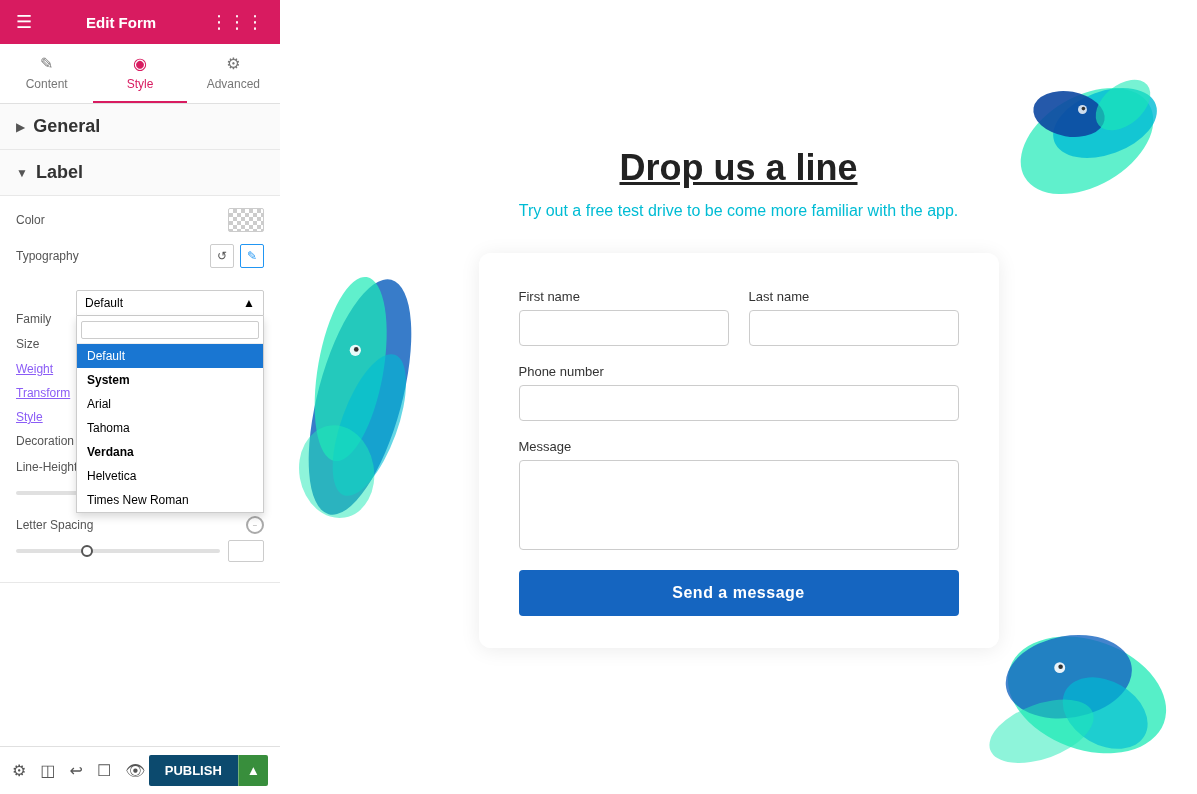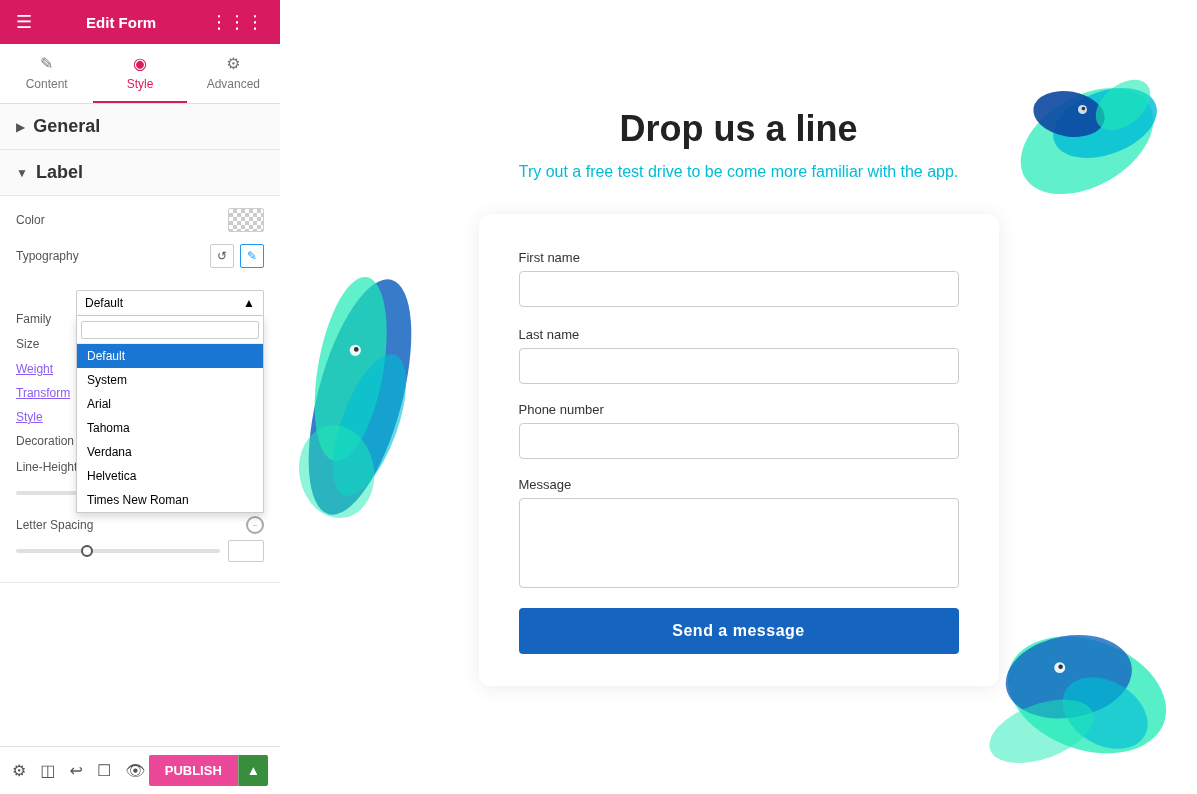--- a/index.html
+++ b/index.html
@@ -392,21 +392,21 @@
       color: #555;
       font-size: 16px;
       cursor: pointer;
     }
 
     .publish-group {
       display: flex;
     }
 
     .publish-btn {
-      background: #ec4899;
+      background: #0c4a6e;
       color: #fff;
       border: none;
       padding: 8px 16px;
       font-size: 13px;
       font-weight: 600;
       cursor: pointer;
       border-radius: 2px 0 0 2px;
     }
 
     .publish-arrow {
@@ -431,20 +431,21 @@
       position: relative;
       overflow: hidden;
     }
 
     .page-title {
       font-size: 36px;
       font-weight: 700;
       color: #222;
       margin-bottom: 10px;
       text-align: center;
+      text-decoration: underline;
     }
 
     .page-subtitle {
       font-size: 16px;
       color: #00bcd4;
       text-align: left;
       margin-bottom: 30px;
       line-height: 1.5;
     }
 
@@ -455,21 +456,20 @@
       width: 520px;
       position: relative;
       z-index: 2;
       box-shadow: 0 2px 20px rgba(0,0,0,0.08);
     }
 
     .form-row {
       display: flex;
       gap: 20px;
       margin-bottom: 18px;
-      flex-direction: column;
     }
 
     .form-group {
       flex: 1;
       display: flex;
       flex-direction: column;
     }
 
     .form-label {
       font-size: 13px;
@@ -599,21 +599,21 @@
       padding: 5px 10px;
       font-size: 12px;
       cursor: pointer;
     }
 
     .dd-item.highlighted {
       background: #1976d2;
       color: #fff;
     }
 
-    .dd-item.bold { font-weight: normal; }
+    .dd-item.bold { font-weight: bold; }
   </style>
 </head>
 <body>
 
 <div class="left-panel">
 
   <div class="panel-header">
     <span class="hamburger-icon">☰</span>
     <span class="title">Edit Form</span>
     <span class="grid-icon">⋮⋮⋮</span>

